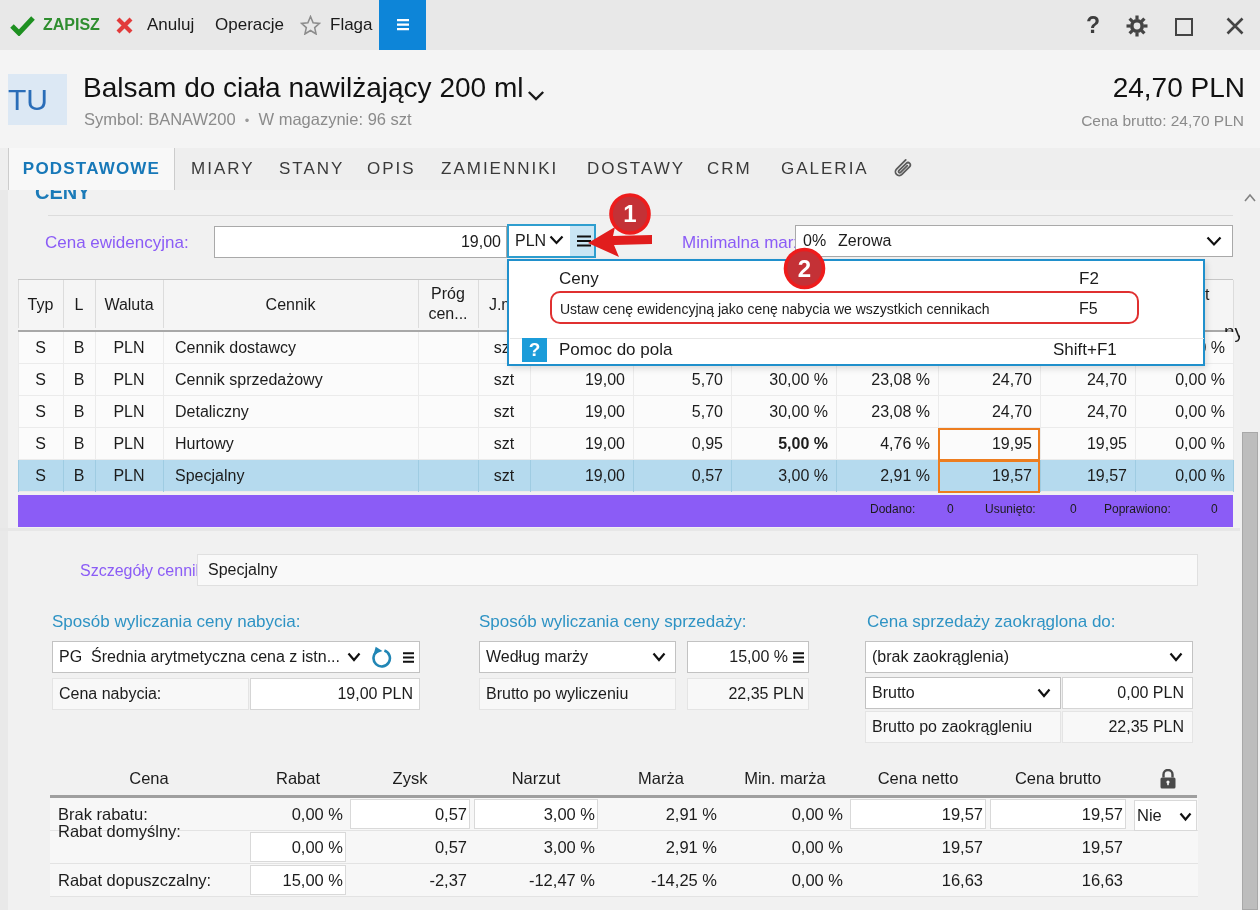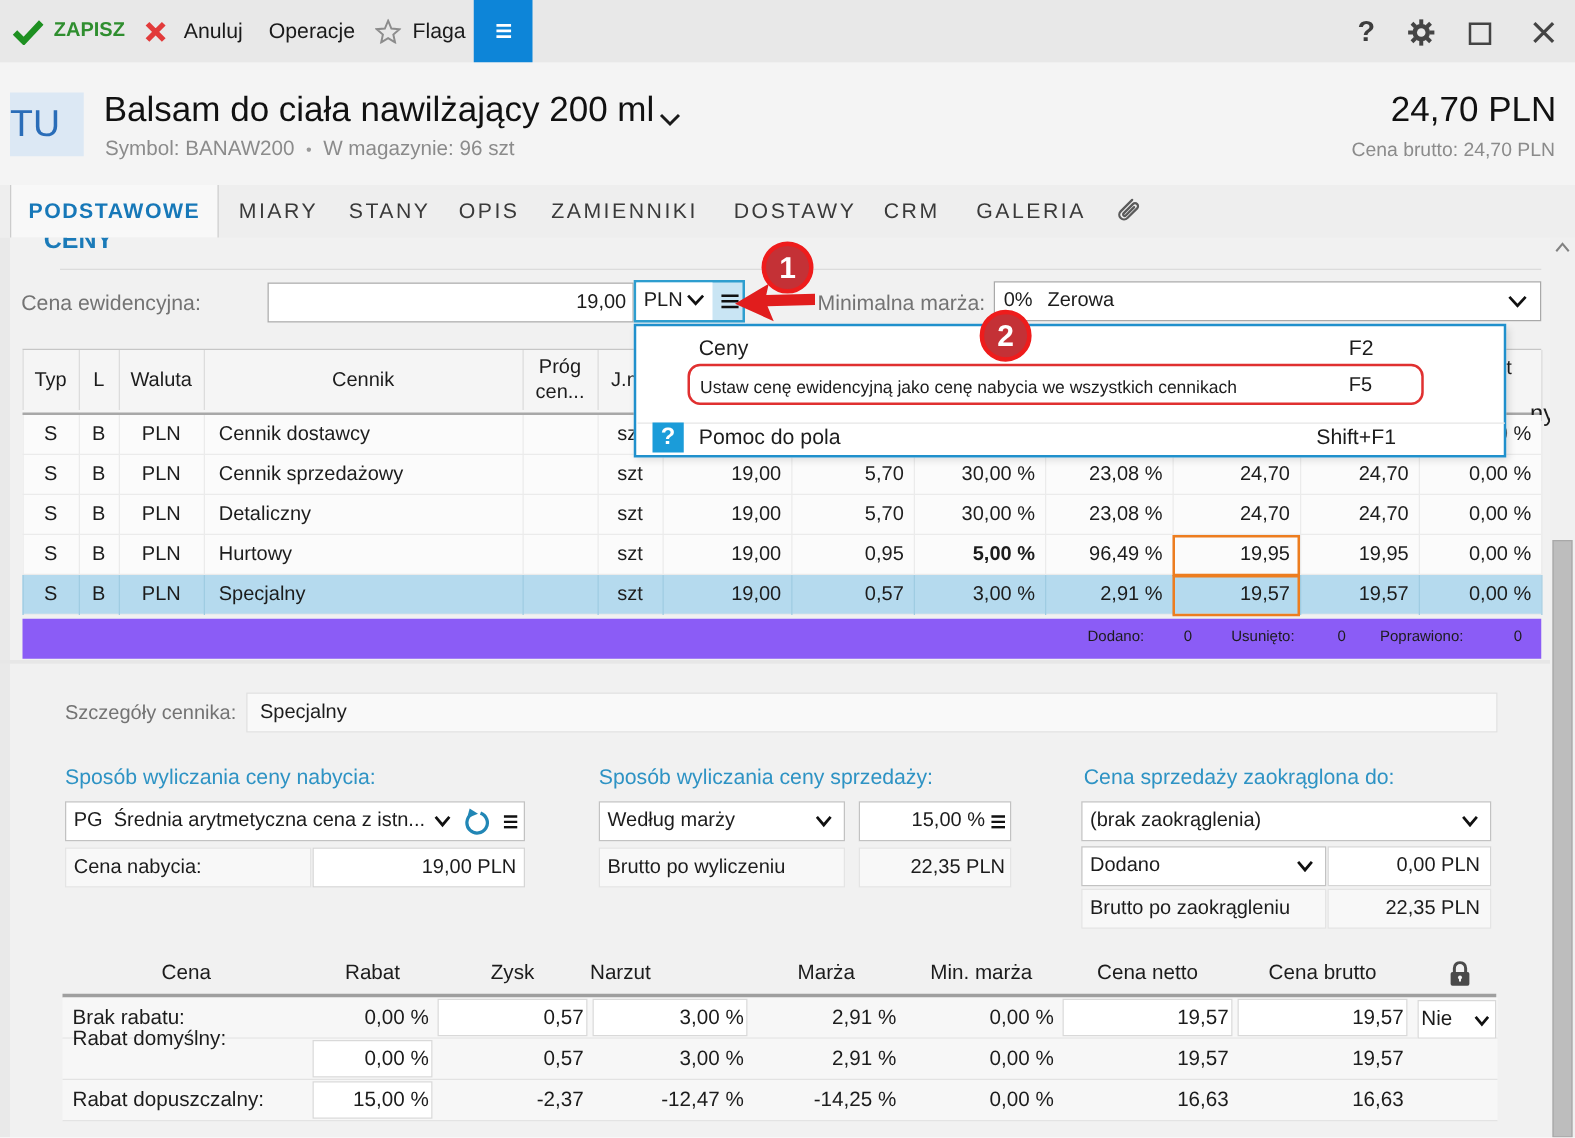--- a/index.html
+++ b/index.html
@@ -16,21 +16,21 @@
 .badge { position:absolute; left:8px; top:24px; width:59px; height:51px; background:#dce8f4; color:#2a6db8; font-size:30px; line-height:51px; }
 .title { position:absolute; left:83px; top:22px; font-size:28px; color:#111; }
 .subtitle { position:absolute; left:84px; top:60px; font-size:16.5px; color:#8b8b8b; }
 .price { position:absolute; right:15px; top:22px; font-size:28px; color:#111; }
 .price-sub { position:absolute; right:16px; top:62px; font-size:15.5px; color:#8b8b8b; }
 
 .tabs { position:absolute; left:0; top:148px; width:1260px; height:42px; background:#eeeeee; z-index:5; }
 .tab { position:absolute; top:0; height:42px; line-height:42px; font-size:17px; letter-spacing:2px; color:#3a3a3a; }
 .tab-sel { position:absolute; left:8px; top:0; width:167px; height:42px; background:#f8f8f8; border-left:1px solid #cccccc; border-right:1px solid #cccccc; color:#1778b8; font-weight:bold; text-align:center; line-height:42px; font-size:17px; letter-spacing:1.2px; }
 
-.lbl { position:absolute; font-size:17px; color:#737373; }
+.lbl { position:absolute; font-size:17px; color:#8b5cf6;margin-left:28px; }
 .inp { position:absolute; background:#ffffff; border:1px solid #a9a9a9; font-size:16px; }
 .tealhead { position:absolute; font-size:17px; color:#2e93c4; }
 .graycell { position:absolute; background:#f8f8f8; border:1px solid #e4e4e4; font-size:16px; }
 .rt { text-align:right; }
 
 .popup { position:absolute; left:507px; top:259px; width:698px; height:107px; background:#ffffff; border:2px solid #2090cc; z-index:20; box-shadow:2px 3px 6px rgba(0,0,0,0.12); }
 .z30 { z-index:30; }
 </style>
 </head>
 <body>
@@ -238,21 +238,21 @@
       <div style="position:absolute;left:1215px;top:117px;width:1px;height:32px;background:#ebebeb;"></div>
       <div style="position:absolute;left:0;top:149px;width:1215px;height:32px;background:#fbfbfb;border-bottom:1px solid #ebebeb;"></div>
       <div style="position:absolute;left:0px;top:149px;width:45px;height:32px;line-height:31px;text-align:center;font-size:16px;">S</div>
       <div style="position:absolute;left:45px;top:149px;width:32px;height:32px;line-height:31px;text-align:center;font-size:16px;">B</div>
       <div style="position:absolute;left:77px;top:149px;width:68px;height:32px;line-height:31px;text-align:center;font-size:16px;">PLN</div>
       <div style="position:absolute;left:157px;top:149px;height:32px;line-height:31px;font-size:16px;">Hurtowy</div>
       <div style="position:absolute;left:460px;top:149px;width:52px;height:32px;line-height:31px;text-align:center;font-size:16px;">szt</div>
       <div style="position:absolute;left:512px;top:149px;width:95px;height:32px;line-height:31px;text-align:right;font-size:16px;">19,00</div>
       <div style="position:absolute;left:615px;top:149px;width:90px;height:32px;line-height:31px;text-align:right;font-size:16px;">0,95</div>
       <div style="position:absolute;left:713px;top:149px;width:97px;height:32px;line-height:31px;text-align:right;font-size:16px;font-weight:bold;">5,00 %</div>
-      <div style="position:absolute;left:818px;top:149px;width:94px;height:32px;line-height:31px;text-align:right;font-size:16px;">96,49 %</div>
+      <div style="position:absolute;left:818px;top:149px;width:94px;height:32px;line-height:31px;text-align:right;font-size:16px;">4,76 %</div>
       <div style="position:absolute;left:920px;top:149px;width:94px;height:32px;line-height:31px;text-align:right;font-size:16px;">19,95</div>
       <div style="position:absolute;left:1022px;top:149px;width:87px;height:32px;line-height:31px;text-align:right;font-size:16px;">19,95</div>
       <div style="position:absolute;left:1117px;top:149px;width:90px;height:32px;line-height:31px;text-align:right;font-size:16px;">0,00 %</div>
       <div style="position:absolute;left:0px;top:149px;width:1px;height:32px;background:#ebebeb;"></div>
       <div style="position:absolute;left:45px;top:149px;width:1px;height:32px;background:#ebebeb;"></div>
       <div style="position:absolute;left:77px;top:149px;width:1px;height:32px;background:#ebebeb;"></div>
       <div style="position:absolute;left:145px;top:149px;width:1px;height:32px;background:#ebebeb;"></div>
       <div style="position:absolute;left:400px;top:149px;width:1px;height:32px;background:#ebebeb;"></div>
       <div style="position:absolute;left:460px;top:149px;width:1px;height:32px;background:#ebebeb;"></div>
       <div style="position:absolute;left:512px;top:149px;width:1px;height:32px;background:#ebebeb;"></div>
@@ -343,34 +343,34 @@
 <div class="graycell" style="left:479px;top:678px;width:197px;height:32px;line-height:30px;"><span style="padding-left:6px;">Brutto po wyliczeniu</span></div>
 <div class="graycell rt" style="left:687px;top:678px;width:122px;height:32px;line-height:30px;padding-right:4px;">22,35 PLN</div>
 
 <div class="inp" style="left:865px;top:641px;width:328px;height:32px;border-color:#c2c2c2;">
   <span class="abs" style="left:6px;top:0;line-height:30px;">(brak zaokrąglenia)</span>
   <svg class="abs" style="left:303px;top:10px" width="14" height="11" viewBox="0 0 14 11">
         <path d="M1.5 1.5 L7 8 L12.5 1.5" stroke="#111" stroke-width="2.2" fill="none"></path>
       </svg>
 </div>
 <div class="inp" style="left:865px;top:677px;width:196px;height:32px;border-color:#c2c2c2;">
-  <span class="abs" style="left:6px;top:0;line-height:30px;">Dodano</span>
+  <span class="abs" style="left:6px;top:0;line-height:30px;">Brutto</span>
   <svg class="abs" style="left:171px;top:10px" width="14" height="11" viewBox="0 0 14 11">
         <path d="M1.5 1.5 L7 8 L12.5 1.5" stroke="#111" stroke-width="2.2" fill="none"></path>
       </svg>
 </div>
 <div class="inp rt" style="left:1062px;top:677px;width:131px;height:32px;line-height:30px;border-color:#d5d5d5;padding-right:8px;">0,00 PLN</div>
 <div class="graycell" style="left:865px;top:711px;width:196px;height:32px;line-height:30px;"><span style="padding-left:6px;">Brutto po zaokrągleniu</span></div>
 <div class="graycell rt" style="left:1062px;top:711px;width:131px;height:32px;line-height:30px;padding-right:8px;">22,35 PLN</div>
 
 <div id="bottable" class="abs" style="left:0;top:760px;width:1260px;height:140px;">
       <div style="position:absolute;left:50px;top:5px;width:198px;height:26px;line-height:26px;text-align:center;font-size:16.5px;">Cena</div>
       <div style="position:absolute;left:248px;top:5px;width:100px;height:26px;line-height:26px;text-align:center;font-size:16.5px;">Rabat</div>
       <div style="position:absolute;left:348px;top:5px;width:124px;height:26px;line-height:26px;text-align:center;font-size:16.5px;">Zysk</div>
-      <div style="position:absolute;left:472px;top:5px;width:128px;height:26px;line-height:26px;font-size:16.5px;">Narzut</div>
+      <div style="position:absolute;left:472px;top:5px;width:128px;height:26px;line-height:26px;text-align:center;font-size:16.5px;">Narzut</div>
       <div style="position:absolute;left:600px;top:5px;width:122px;height:26px;line-height:26px;text-align:center;font-size:16.5px;">Marża</div>
       <div style="position:absolute;left:722px;top:5px;width:126px;height:26px;line-height:26px;text-align:center;font-size:16.5px;">Min. marża</div>
       <div style="position:absolute;left:848px;top:5px;width:140px;height:26px;line-height:26px;text-align:center;font-size:16.5px;">Cena netto</div>
       <div style="position:absolute;left:988px;top:5px;width:140px;height:26px;line-height:26px;text-align:center;font-size:16.5px;">Cena brutto</div>
       <svg style="position:absolute;left:1158px;top:9px" width="20" height="20" viewBox="0 0 20 20">
         <rect x="2.5" y="8.5" width="15" height="11" rx="1.5" fill="#4a4a4a"></rect>
         <path d="M5.5 8.5 V5.5 a4.5 4.5 0 019 0 V8.5" stroke="#4a4a4a" stroke-width="2.4" fill="none"></path>
         <circle cx="10" cy="13" r="1.6" fill="#f5f5f5"></circle>
         <rect x="9.2" y="13" width="1.6" height="3.2" fill="#f5f5f5"></rect>
       </svg>

